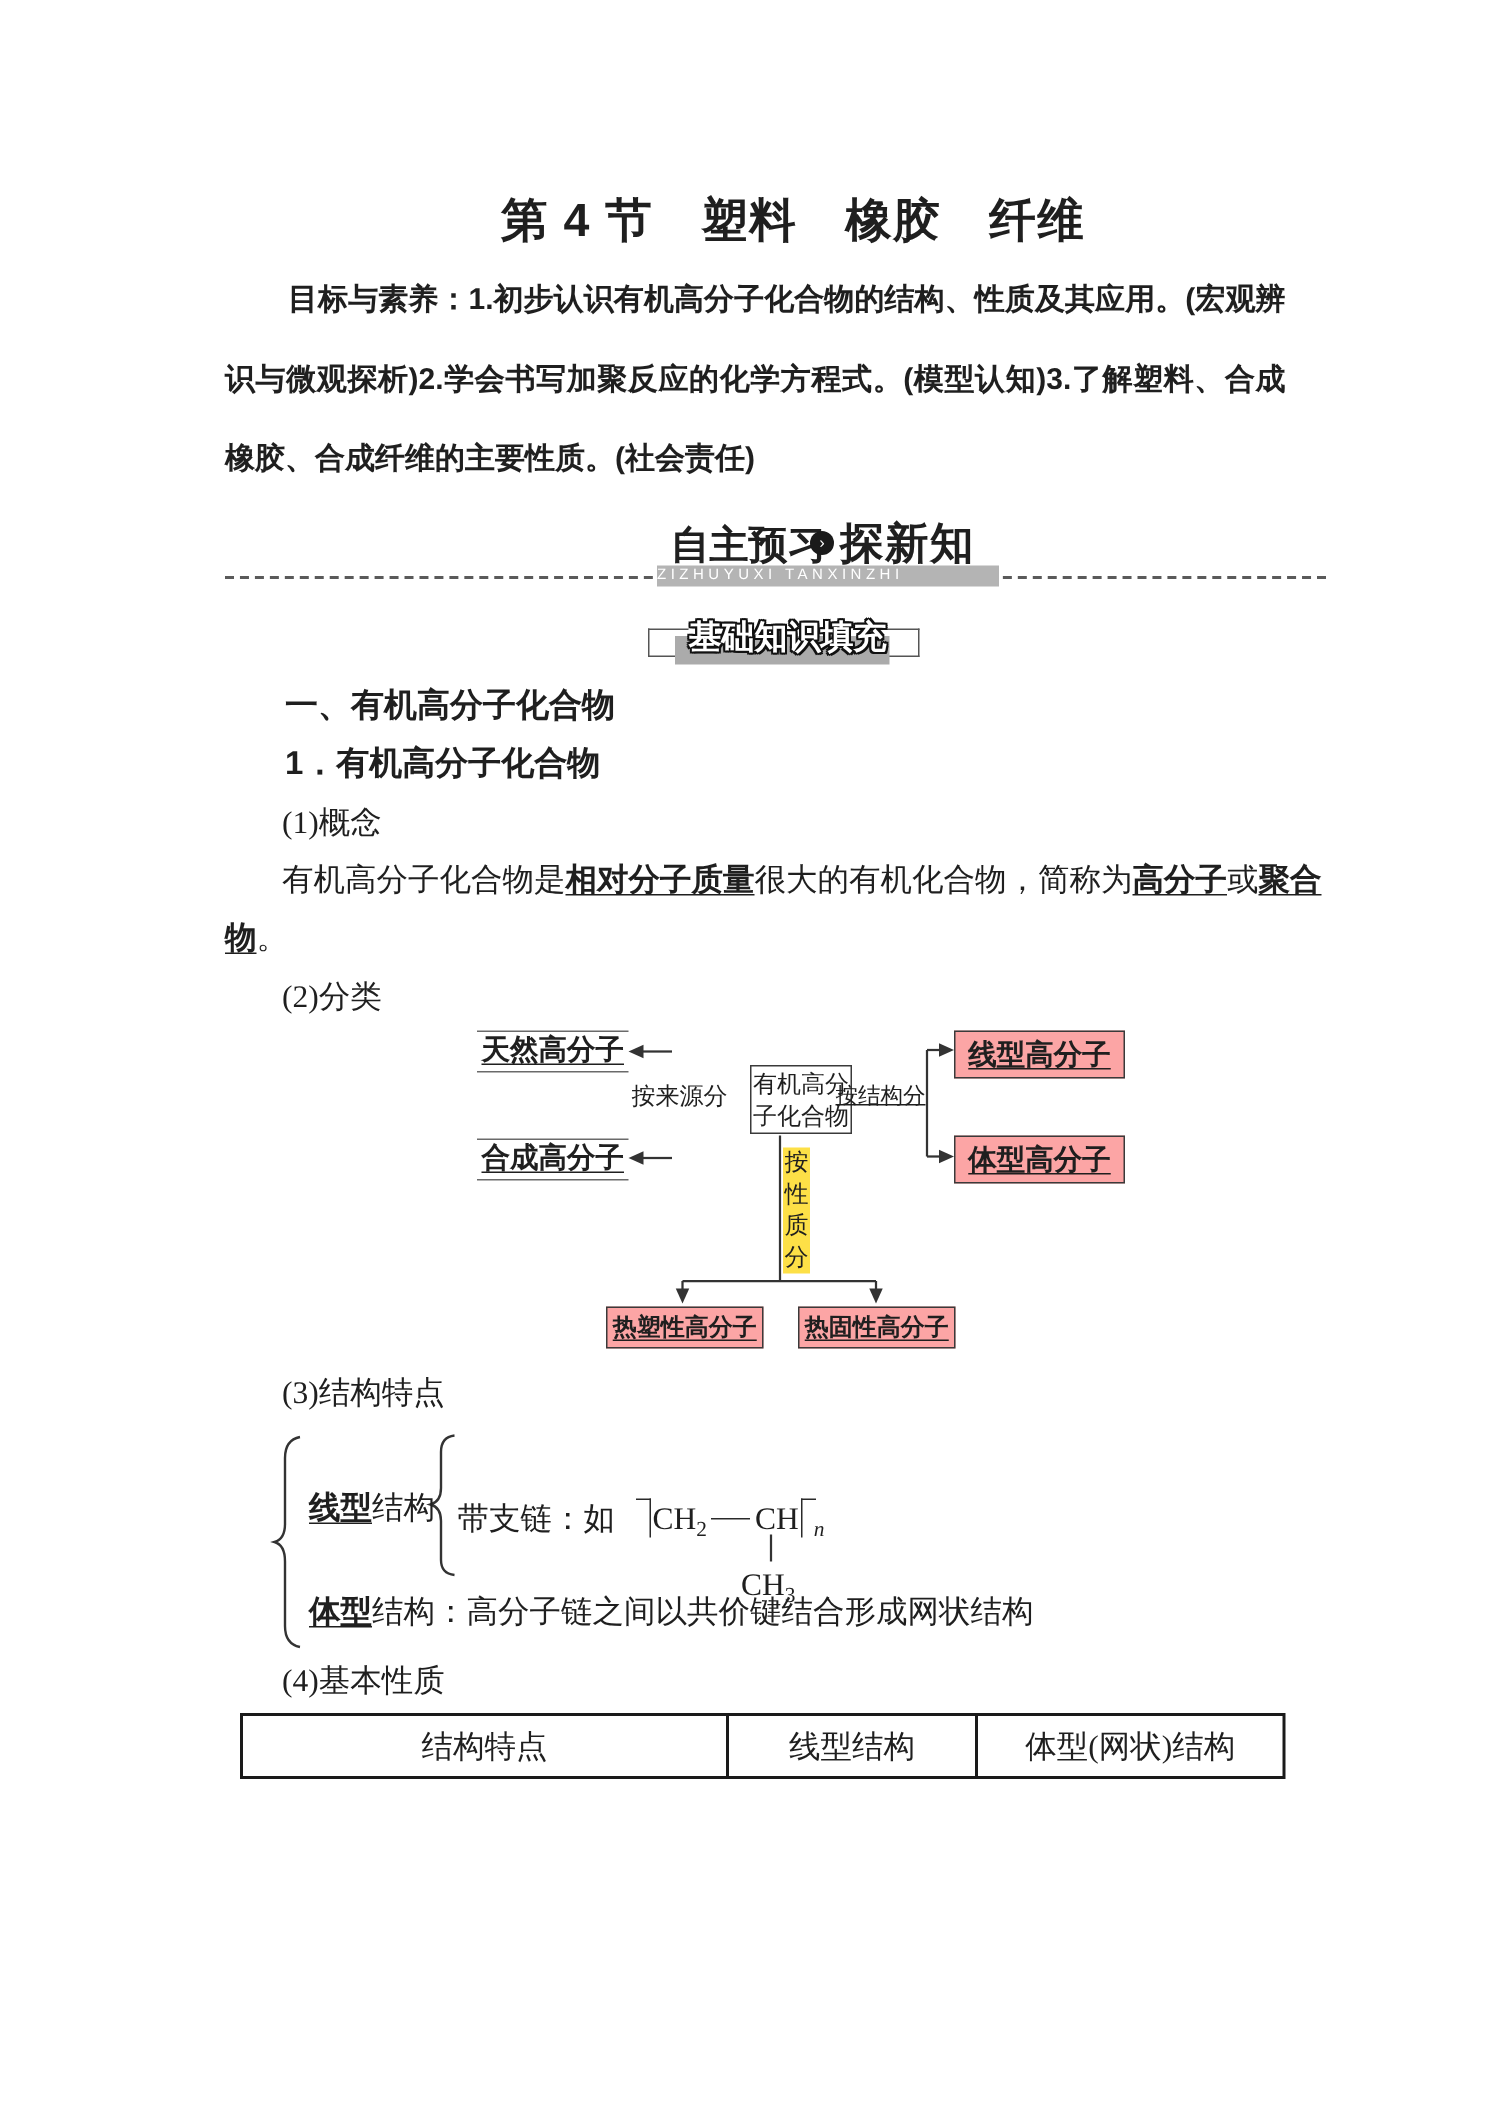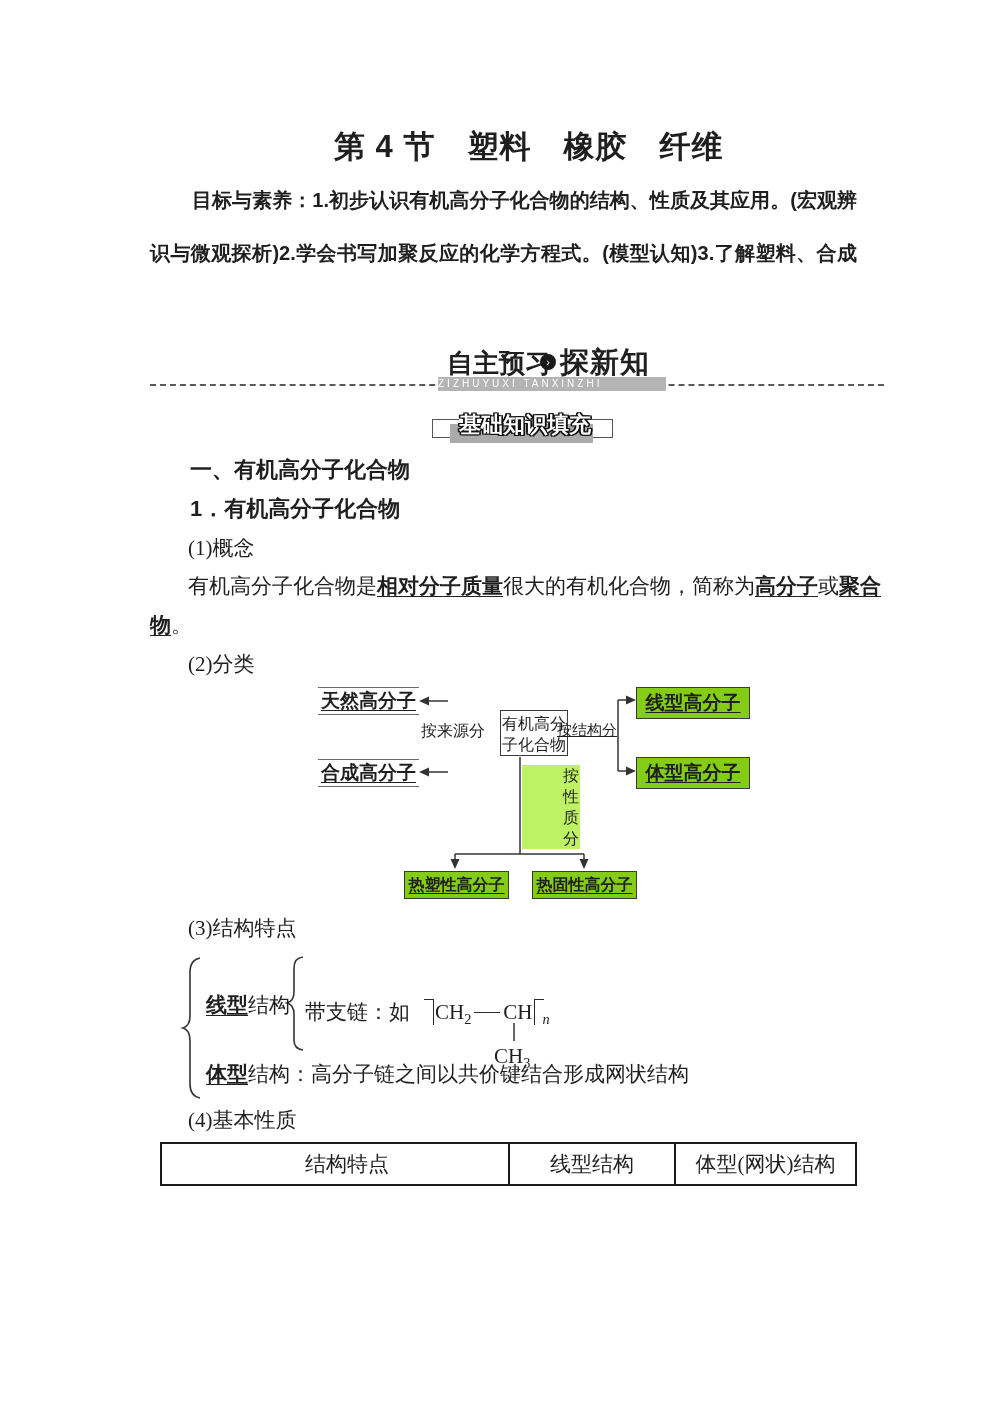--- a/index.html
+++ b/index.html
@@ -18,46 +18,47 @@
   .roman-bar{width:228px;height:14px;background:#b4b4b4;color:#ffffff;font-size:10px;letter-spacing:3px;line-height:14px;white-space:nowrap;}
   .band-bar{width:143px;height:19px;background:#ababab;}
   .band-text{font-size:22px;font-weight:700;color:#ffffff;white-space:nowrap;
     text-shadow:-1.4px -1.4px 0 #111,1.4px -1.4px 0 #111,-1.4px 1.4px 0 #111,1.4px 1.4px 0 #111,-1.4px 0 0 #111,1.4px 0 0 #111,0 -1.4px 0 #111,0 1.4px 0 #111;}
   .band-decor{width:26px;height:17px;}
   .band-decor.l{border:1.5px solid #555;border-right:none;}
   .band-decor.r{border:1.5px solid #555;border-left:none;}
   .h-bold{font-size:22px;font-weight:700;white-space:nowrap;}
   .body-line{font-size:21px;white-space:nowrap;}
   .blankline{border-top:1px solid #6a6a6a;border-bottom:1px solid #6a6a6a;text-align:center;font-size:19px;line-height:25px;height:26px;width:101px;}
-  .dbox{border:1.5px solid #3a3a3a;display:flex;align-items:center;justify-content:center;background:#84cc16;}
+  .dbox{border:1.5px solid #3a3a3a;display:flex;align-items:center;justify-content:center;background:#fca5a5;}
   .dbox.big{width:112px;height:30px;font-size:19px;}
   .dbox.small{width:103px;height:26px;font-size:16px;}
   .centerbox{width:68px;height:46px;font-size:16px;line-height:21px;text-align:center;border:1.5px solid #3a3a3a;padding-top:2px;box-sizing:border-box;}
   .dlabel{font-size:16px;white-space:nowrap;}
-  .vtext{width:18px;font-size:16px;line-height:21px;text-align:center;word-break:break-all;background:#bef264;padding-left:40px;}
+  .vtext{width:18px;font-size:16px;line-height:21px;text-align:center;word-break:break-all;background:#fde047;}
   .pbl{display:inline-block;width:9px;height:25px;border-right:1.6px solid #2a2a2a;border-top:1.6px solid #2a2a2a;vertical-align:-6px;margin:0 1px 0 2px;}
   .pbr{display:inline-block;width:9px;height:25px;border-left:1.6px solid #2a2a2a;border-top:1.6px solid #2a2a2a;vertical-align:-6px;margin:0 0 0 1px;}
   .hbond{display:inline-block;width:26px;border-top:1.5px solid #2a2a2a;vertical-align:6px;margin:0 3px;}
   .fsub{font-size:0.68em;}
   .nsub{font-size:0.68em;font-style:italic;margin-left:-1px;}
   .chem{white-space:nowrap;font-size:21px;line-height:28px;}
-  .ptable{width:697px;height:44px;border:2px solid #1a1a1a;display:flex;box-sizing:border-box;padding-left:24px;}
+  .ptable{width:697px;height:44px;border:2px solid #1a1a1a;display:flex;box-sizing:border-box;}
   .ptable .cell{display:flex;align-items:center;justify-content:center;font-size:21px;box-sizing:border-box;}
   .ptable .cell+.cell{border-left:2px solid #1a1a1a;}
   svg.overlay{position:absolute;left:0;top:0;pointer-events:none;}
 </style>
 </head>
 <body>
 
 <div class="page">
 
   <div class="abs sans title" style="left:334px;top:126px;">第 4 节　塑料　橡胶　纤维</div>
 
   <div class="abs sans intro" style="left:150px;top:187px;text-indent:42px;">目标与素养：1.初步认识有机高分子化合物的结构、性质及其应用。(宏观辨</div>
   <div class="abs sans intro" style="left:150px;top:240px;">识与微观探析)2.学会书写加聚反应的化学方程式。(模型认知)3.了解塑料、合成</div>
+  <div class="abs sans intro last" style="left:150px;top:293px;">橡胶、合成纤维的主要性质。(社会责任)</div>
 
   <div class="abs dotline" style="left:150px;top:384px;"></div>
   <div class="abs sans mast-left" style="left:447px;top:346px;">自主预习</div>
   <div class="abs sans mast-icon" style="left:540px;top:354px;">›</div>
   <div class="abs sans mast-right" style="left:560px;top:343px;">探新知</div>
   <div class="abs sans roman-bar" style="left:438px;top:377px;">ZIZHUYUXI TANXINZHI</div>
 
   <div class="abs band-decor l" style="left:432px;top:419px;"></div>
   <div class="abs band-decor r" style="left:586px;top:419px;"></div>
   <div class="abs band-bar" style="left:450px;top:424px;"></div>

